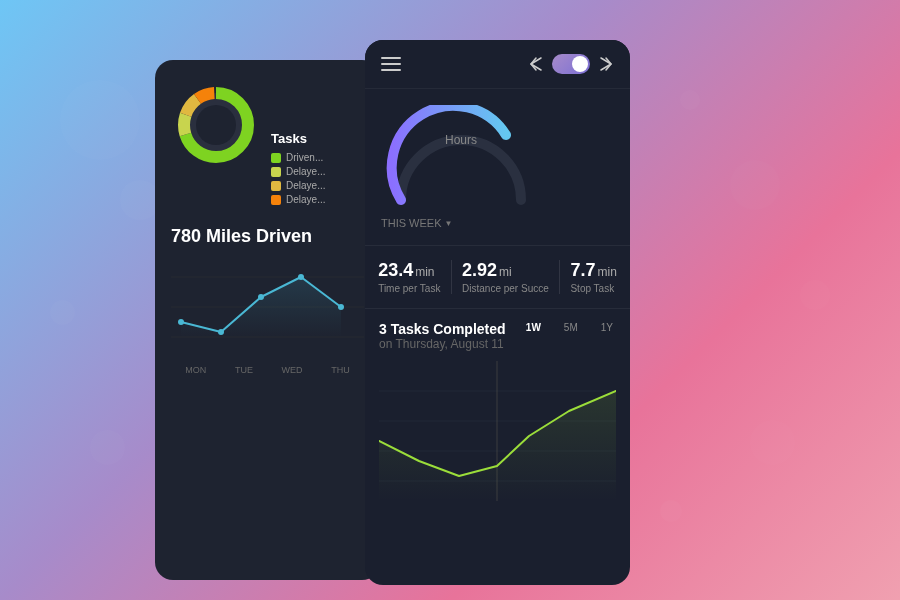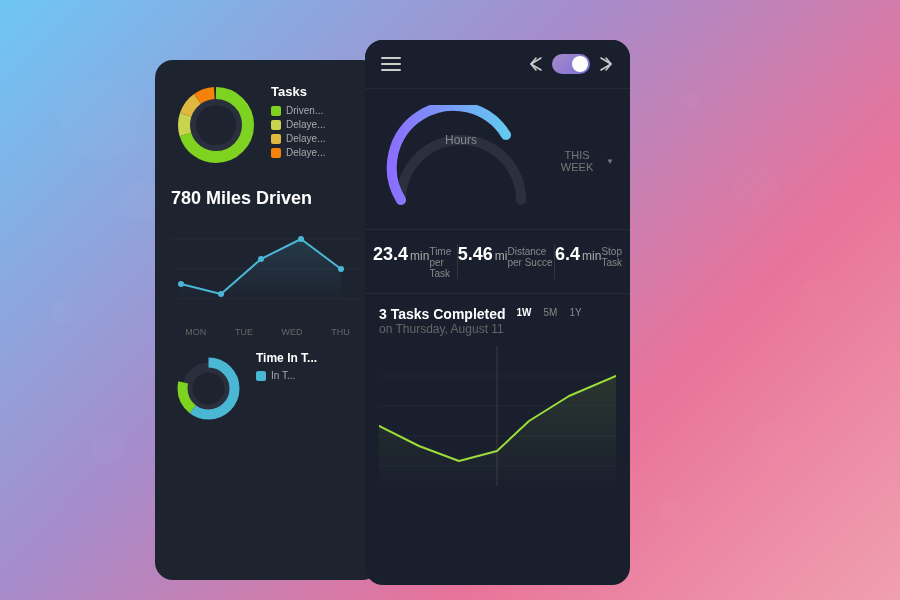--- a/index.html
+++ b/index.html
@@ -66,20 +66,21 @@
 
     .tasks-legend {
       padding-top: 4px;
     }
 
     .tasks-legend-title {
       font-size: 13px;
       font-weight: 600;
       color: #fff;
       margin-bottom: 6px;
+      margin-top: 47px;
     }
 
     .legend-item {
       display: flex;
       align-items: center;
       gap: 5px;
       font-size: 10px;
       color: #aaa;
       margin-bottom: 3px;
     }
@@ -175,22 +176,22 @@
       right: 2px;
       top: 2px;
       width: 16px;
       height: 16px;
       background: #fff;
       border-radius: 50%;
     }
 
     .gauge-section {
       display: flex;
-      flex-direction: row;
-      align-items: center;
+      flex-direction: column;
+      align-items: flex-start;
       padding: 16px;
       background: #1a1f2e;
     }
 
     .gauge-wrapper {
       position: relative;
       width: 160px;
       height: 100px;
       margin-bottom: 8px;
     }
@@ -211,33 +212,33 @@
     }
 
     .this-week-label {
       font-size: 11px;
       color: #777;
       text-align: center;
       margin-top: 4px;
       display: flex;
       align-items: center;
       gap: 3px;
-      margin-left: 10px;
     }
 
     .stats-row {
       display: flex;
       justify-content: space-around;
       padding: 14px 8px;
       border-top: 1px solid rgba(255,255,255,0.06);
       border-bottom: 1px solid rgba(255,255,255,0.06);
     }
 
     .stat-item {
       display: flex;
+      flex-direction: column;
       align-items: flex-start;
     }
 
     .stat-value {
       font-size: 18px;
       font-weight: 700;
       color: #fff;
     }
     .stat-value .stat-unit {
       font-size: 12px;
@@ -256,34 +257,34 @@
       background: rgba(255,255,255,0.1);
     }
 
     .tasks-completed-section {
       padding: 12px 14px 8px;
       flex: 1;
     }
 
     .tasks-header {
       display: flex;
-      justify-content: flex-start;
+      justify-content: space-between;
       align-items: flex-start;
       margin-bottom: 2px;
     }
 
     .tasks-completed-title {
       font-size: 14px;
       font-weight: 700;
       color: #fff;
     }
 
     .period-selector {
       display: flex;
-      gap: 6px;
+      gap: 17px;
       margin-left: 8px;
     }
 
     .period-btn {
       font-size: 10px;
       color: #888;
       cursor: pointer;
       padding: 1px 3px;
     }
     .period-btn.active {
@@ -386,37 +387,20 @@
   </svg>
 
   <div class="chart-labels-back">
     <span>MON</span>
     <span>TUE</span>
     <span>WED</span>
     <span>THU</span>
   </div>
 
   
-  <div class="back-bottom-section">
-    <div class="donut-container-sm">
-      <svg viewBox="0 0 75 75" width="75" height="75">
-        <circle cx="37.5" cy="37.5" r="26" fill="#2a2f3e"></circle>
-        <circle cx="37.5" cy="37.5" r="26" fill="none" stroke="#4ab8d4" stroke-width="10" stroke-dasharray="98 65" stroke-dashoffset="0" transform="rotate(-90 37.5 37.5)"></circle>
-        <circle cx="37.5" cy="37.5" r="26" fill="none" stroke="#7ed321" stroke-width="10" stroke-dasharray="30 133" stroke-dashoffset="-98" transform="rotate(-90 37.5 37.5)"></circle>
-        <circle cx="37.5" cy="37.5" r="16" fill="#1e2330"></circle>
-      </svg>
-    </div>
-    <div>
-      <div class="time-in-title">Time In T...</div>
-      <div class="legend-item">
-        <div class="legend-dot" style="background:#4ab8d4;"></div>
-        <span style="color:#aaa;font-size:10px;">In T...</span>
-      </div>
-    </div>
-  </div>
 </div>
 
 <div class="card-front">
 
   <div class="front-header">
     <div class="hamburger-icon">
       <span></span>
       <span></span>
       <span></span>
     </div>
@@ -464,28 +448,28 @@
   <div class="stats-row">
     <div class="stat-item">
       <div class="stat-value">
         <span>23.4</span><span class="stat-unit">min</span>
       </div>
       <div class="stat-label">Time per Task</div>
     </div>
     <div class="stat-divider"></div>
     <div class="stat-item">
       <div class="stat-value">
-        <span>5.46</span><span class="stat-unit">mi</span>
+        <span>2.92</span><span class="stat-unit">mi</span>
       </div>
       <div class="stat-label">Distance per Succe</div>
     </div>
     <div class="stat-divider"></div>
     <div class="stat-item">
       <div class="stat-value">
-        <span>6.4</span><span class="stat-unit">min</span>
+        <span>7.7</span><span class="stat-unit">min</span>
       </div>
       <div class="stat-label">Stop Task</div>
     </div>
   </div>
 
   <div class="tasks-completed-section">
     <div class="tasks-header">
       <div>
         <div class="tasks-completed-title">3 Tasks Completed</div>
         <div class="tasks-date">on Thursday, August 11</div>

